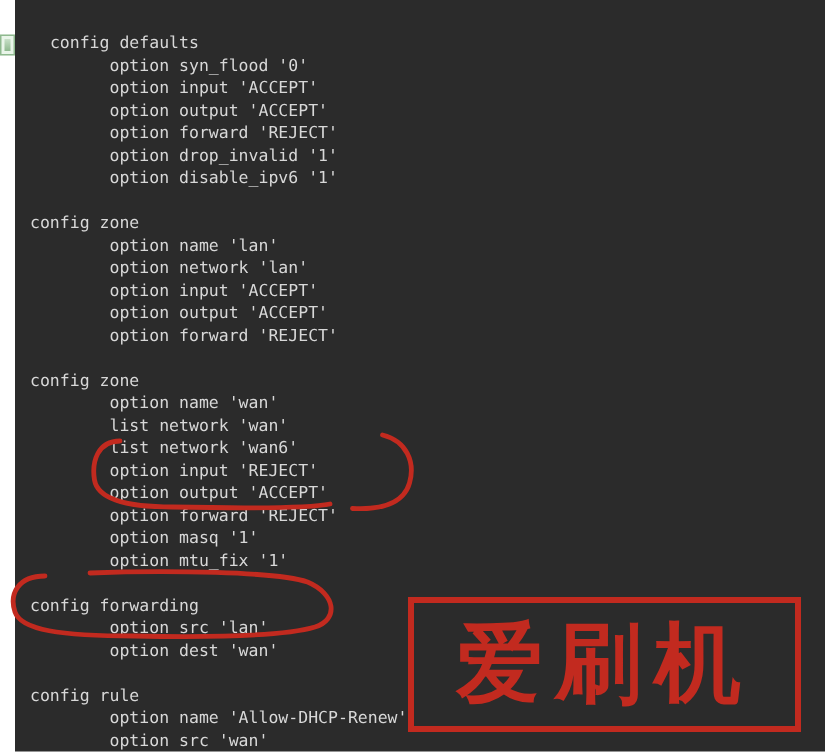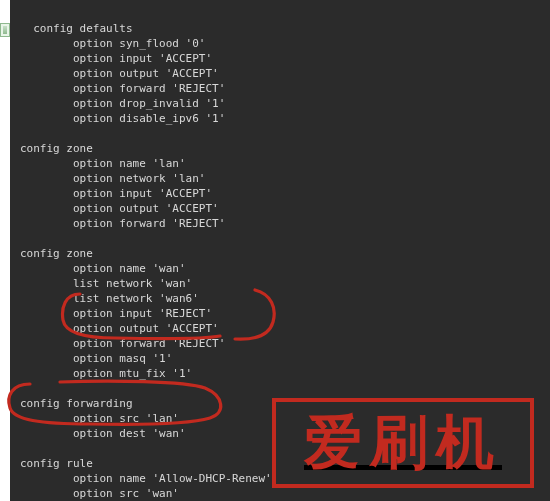--- a/index.html
+++ b/index.html
@@ -52,21 +52,20 @@
     left: 272px;
     top: 398px;
     width: 262px;
     height: 90px;
     border: 4px solid #c22a1f;
     box-sizing: border-box;
     display: flex;
     align-items: center;
     justify-content: center;
     pointer-events: none;
-    text-decoration: underline;
   }
   .watermark span {
     font-family: "KaiTi", "STKaiti", serif;
     font-size: 58px;
     font-weight: 600;
     color: #c22a1f;
     letter-spacing: 8px;
     line-height: 1;
   }
 </style>

